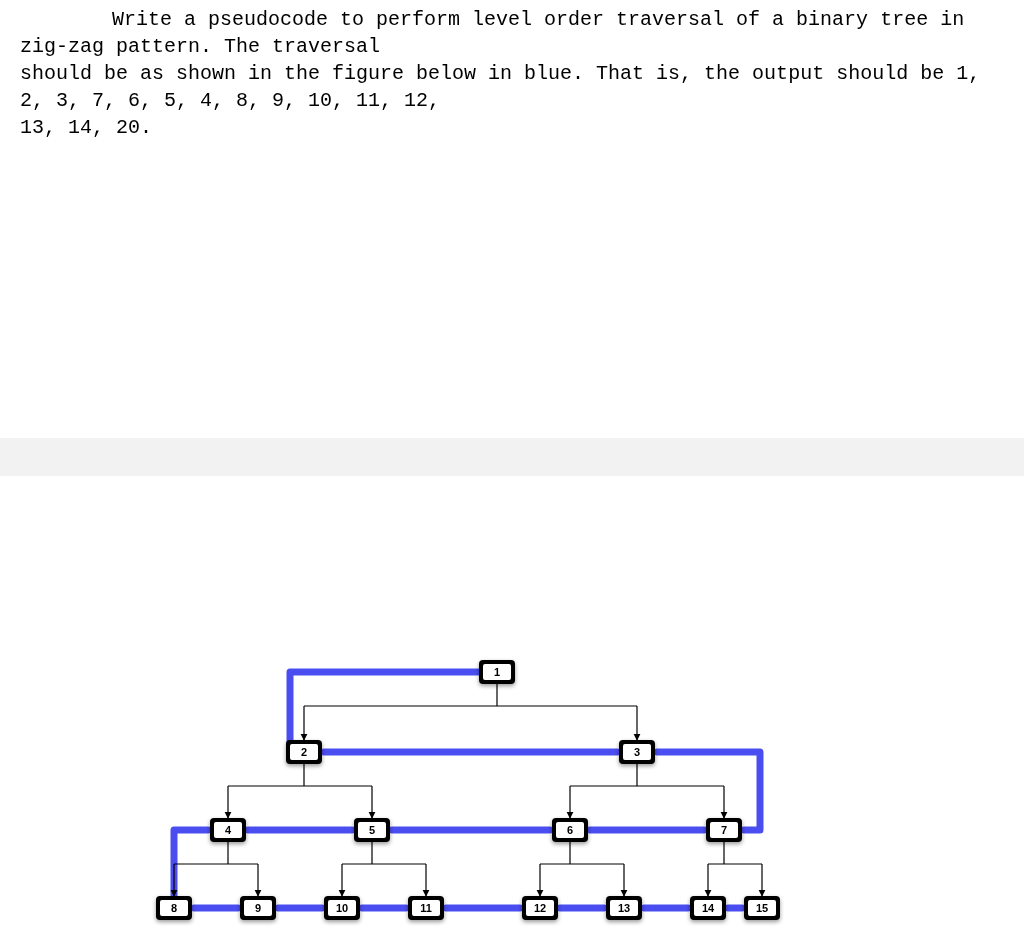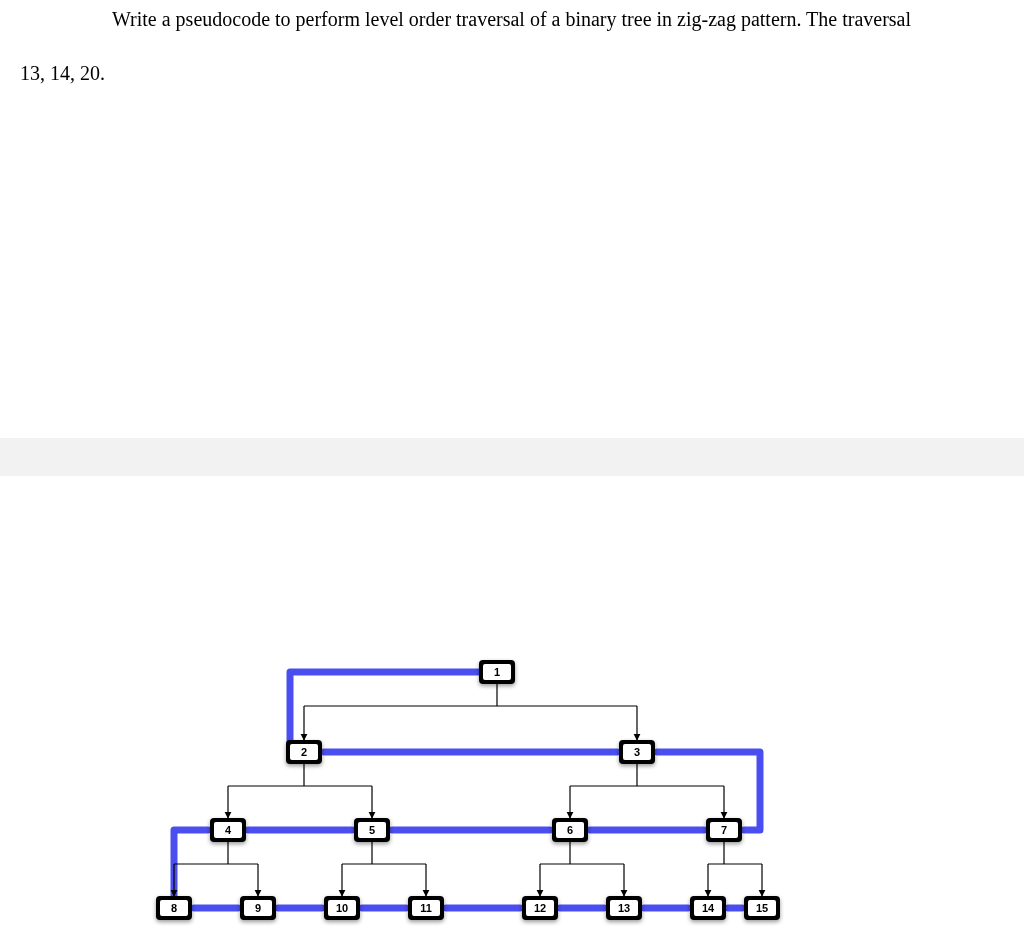--- a/index.html
+++ b/index.html
@@ -12,20 +12,21 @@
     background: #fff;
   }
   .page {
     position: relative;
     width: 1024px;
     height: 949px;
   }
   .question-text {
     padding: 6px 20px 0 20px;
     line-height: 1.35;
+    font-family: Liberation Mono, monospace;
   }
   .question-text span.indent {
     display: inline-block;
     width: 92px;
   }
   .grey-band {
     position: absolute;
     top: 438px;
     left: 0;
     width: 1024px;
@@ -43,21 +44,21 @@
     display: block;
   }
 </style>
 </head>
 <body>
 
 <div class="page">
 
   <div class="question-text">
     <span class="indent"></span><span>Write a pseudocode to perform level order traversal of a binary tree in zig-zag pattern. The traversal</span><br>
-    <br>
+    <span>should be as shown in the figure below in blue.  That is, the output should be 1, 2, 3, 7, 6, 5, 4, 8, 9, 10, 11, 12,</span><br>
     <span>13, 14, 20.</span>
   </div>
 
   <div class="grey-band"></div>
 
   <div class="figure">
     <svg viewBox="0 0 1024 320" width="1024" height="320">
       <defs>
         <marker id="arrow" viewBox="0 0 10 10" refX="9" refY="5" markerWidth="6" markerHeight="6" orient="auto-start-reverse">
           <path d="M 0 0 L 10 5 L 0 10 z" fill="#000"></path>

